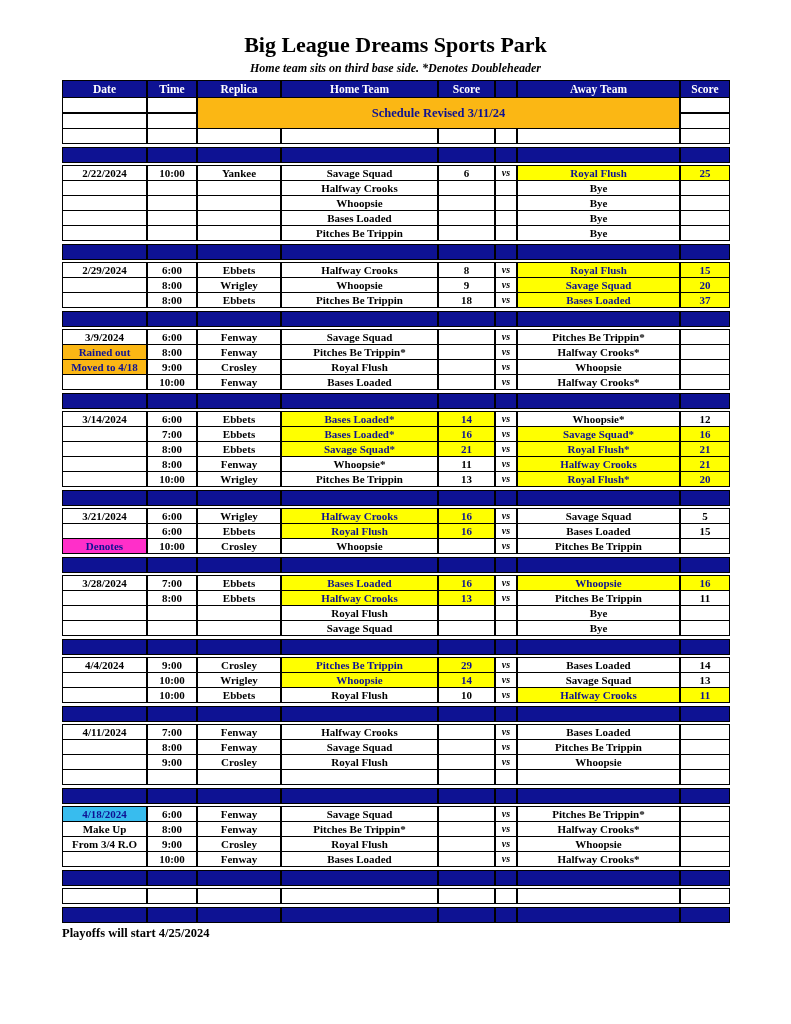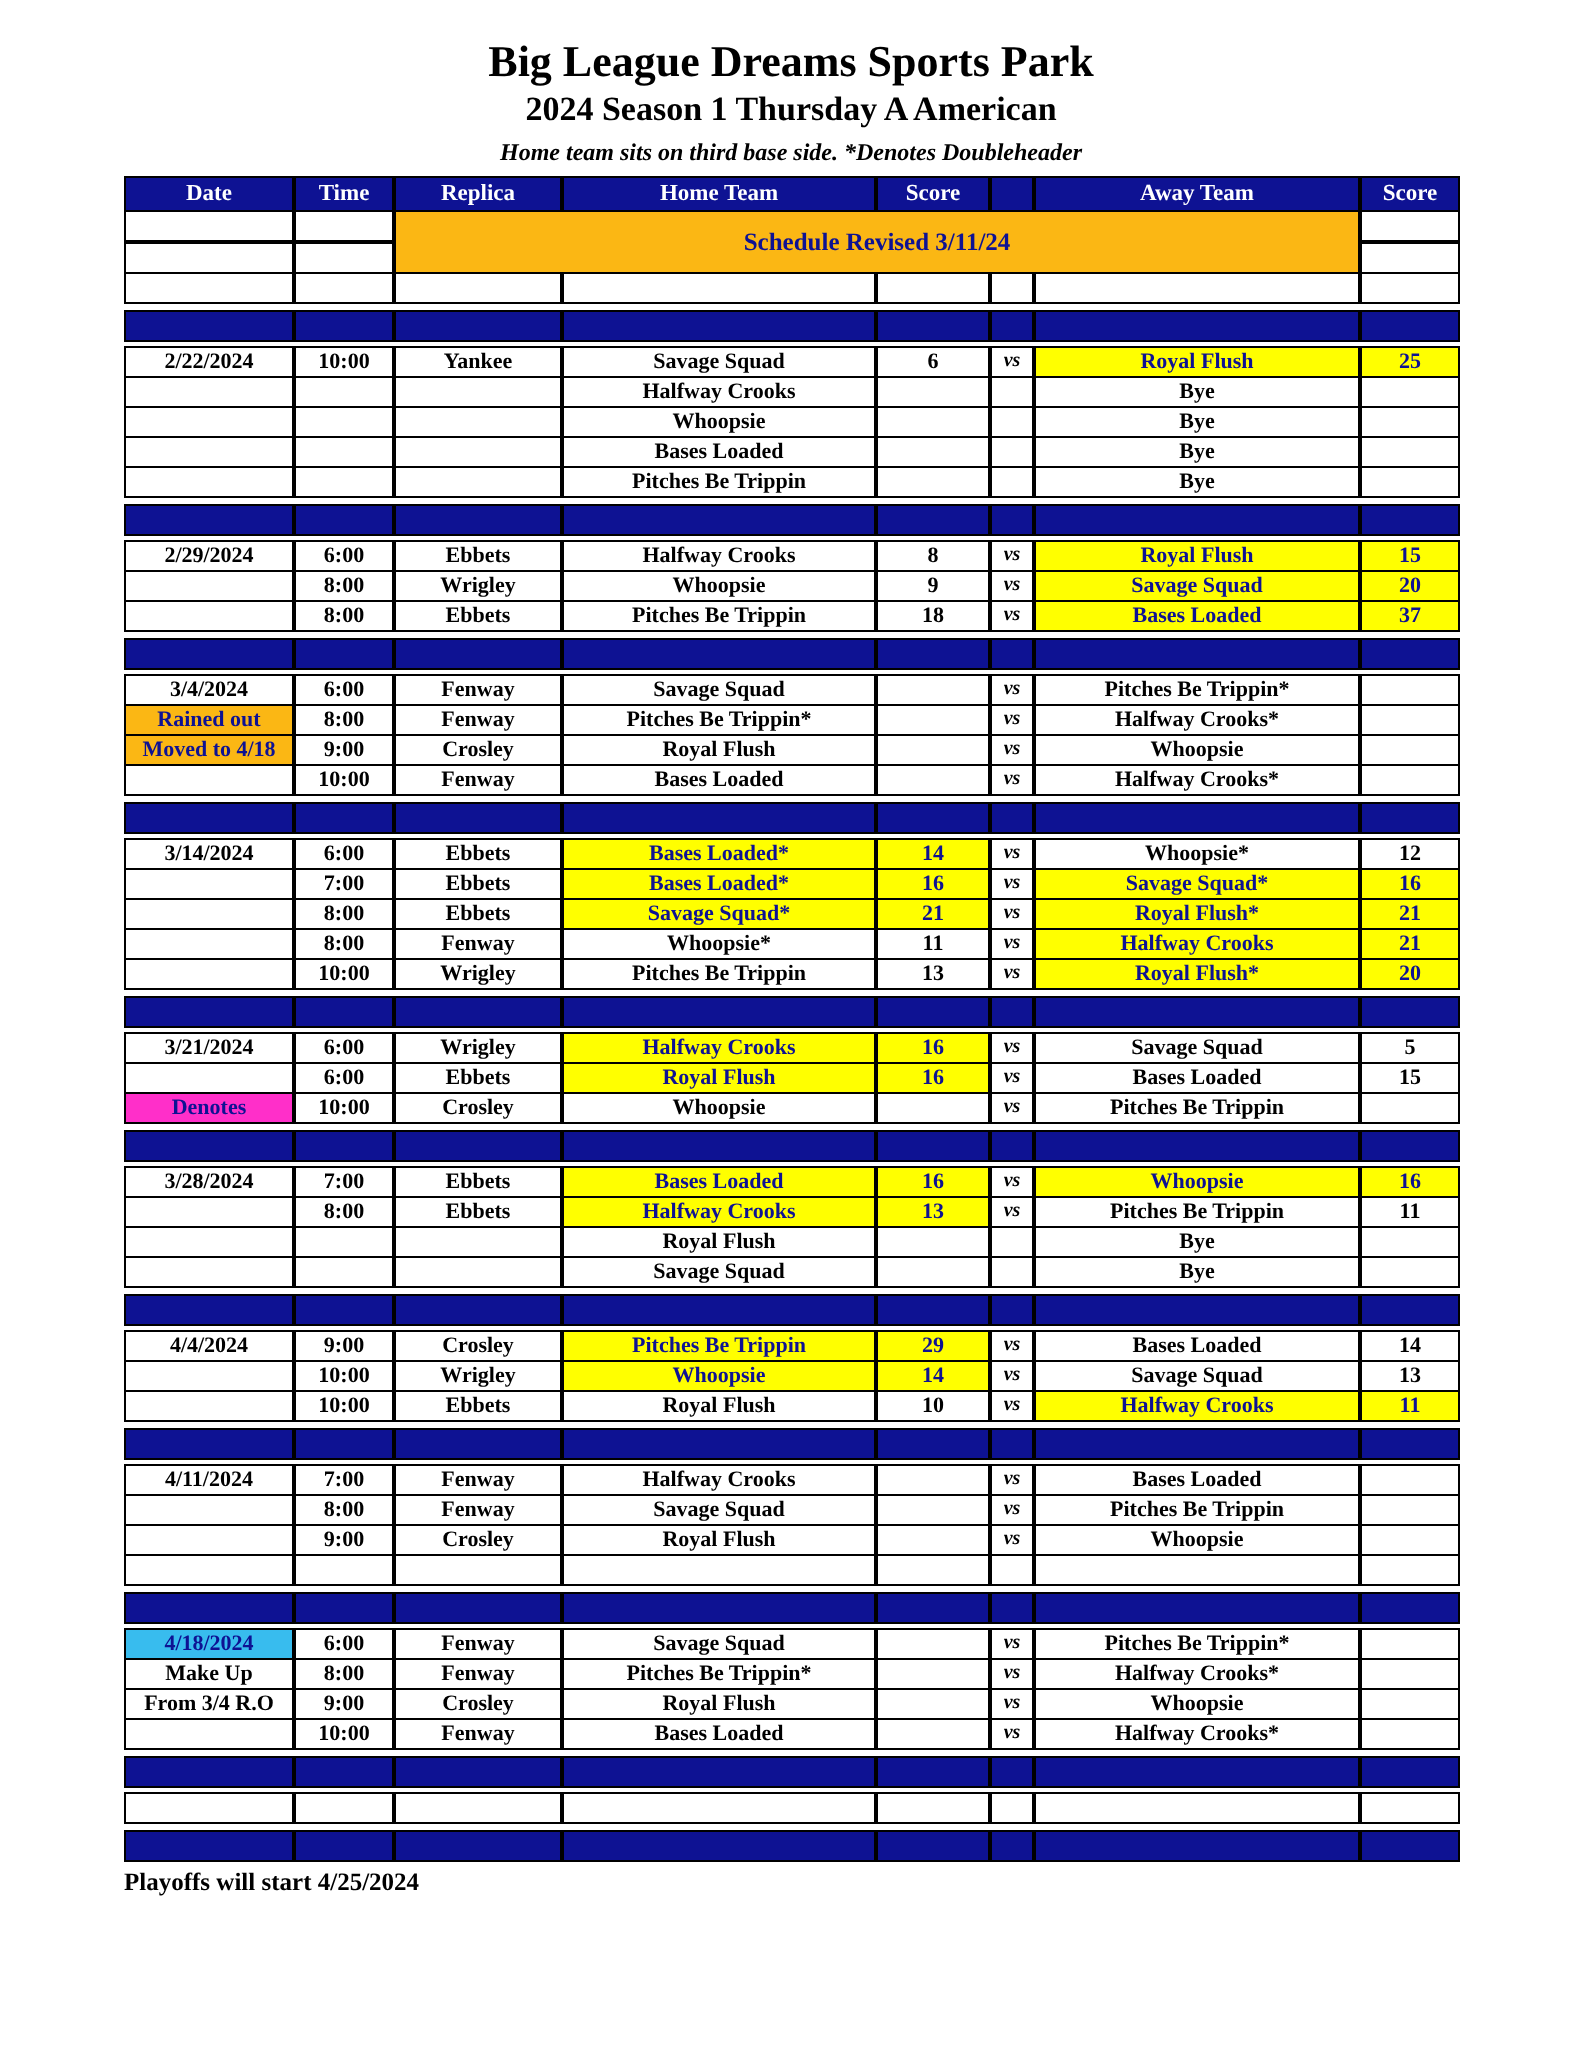--- a/index.html
+++ b/index.html
@@ -2,21 +2,21 @@
 <html style="--navy: #0e1293; --orange: #fbb714; --yellow: #ffff00; --magenta: #ff2fc9; --cyan: #38bcee;"><head>
 <meta charset="utf-8">
 <style>
   :root{
     --navy:#0e1293; --orange:#fbb714; --yellow:#ffff00;
     --magenta:#ff2fc9; --cyan:#38bcee; --cols:85px 50px 84px 157px 57px 22px 163px 50px;
   }
   html,body{margin:0;padding:0;background:#fff;}
   .page{position:relative;width:791px;height:1024px;background:#fff;overflow:hidden;
         font-family:"Liberation Serif","DejaVu Serif",serif;}
-  .hdr{padding-top:18px;text-align:center;}
+  .hdr{padding-top:32px;text-align:center;}
   .title{font-size:22px;font-weight:bold;color:#000;line-height:26px;}
   .subtitle{font-size:17px;font-weight:bold;color:#000;line-height:22px;}
   .note{font-size:12px;font-weight:bold;font-style:italic;color:#000;line-height:16px;margin-top:2px;}
   .tbl{width:668px;margin:4px 0 0 62px;}
   .row{display:grid;grid-template-columns:var(--cols);margin-top:-1px;}
   .tbl > .row:first-child{margin-top:0;}
   .row.seprow{margin:3px 0;}
   .c{box-sizing:border-box;border:1px solid #000;height:16px;line-height:14px;
      background:#fff;color:#000;font-weight:bold;font-size:11px;text-align:center;
      white-space:nowrap;overflow:hidden;}
@@ -32,21 +32,20 @@
   .brow .c{height:auto;}
   .c.banner{display:flex;align-items:center;justify-content:center;font-size:12.5px;line-height:14px;}
   .footer{margin:3px 0 0 62px;font-size:12.5px;font-weight:bold;color:#000;}
 </style>
 </head>
 <body>
 
 <div class="page">
   <div class="hdr">
     <div class="title">Big League Dreams Sports Park</div>
-    <div class="subtitle">2024 Season 1 Thursday A American</div>
     <div class="note">Home team sits on third base side.  *Denotes Doubleheader</div>
   </div>
   <div class="tbl" id="tbl">
       <div class="row">
         <div class="c head">Date</div>
         <div class="c head">Time</div>
         <div class="c head">Replica</div>
         <div class="c head">Home Team</div>
         <div class="c head">Score</div>
         <div class="c head"></div>
@@ -176,21 +175,21 @@
         <div class="c sep"></div>
         <div class="c sep"></div>
         <div class="c sep"></div>
         <div class="c sep"></div>
         <div class="c sep"></div>
         <div class="c sep"></div>
         <div class="c sep"></div>
         <div class="c sep"></div>
       </div>
       <div class="row">
-        <div class="c">3/4/2024</div>
+        <div class="c">3/9/2024</div>
         <div class="c">6:00</div>
         <div class="c">Fenway</div>
         <div class="c">Savage Squad</div>
         <div class="c"></div>
         <div class="c vs">vs</div>
         <div class="c">Pitches Be Trippin*</div>
         <div class="c"></div>
       </div>
       <div class="row">
         <div class="c bg-orange navytxt">Rained out</div>

